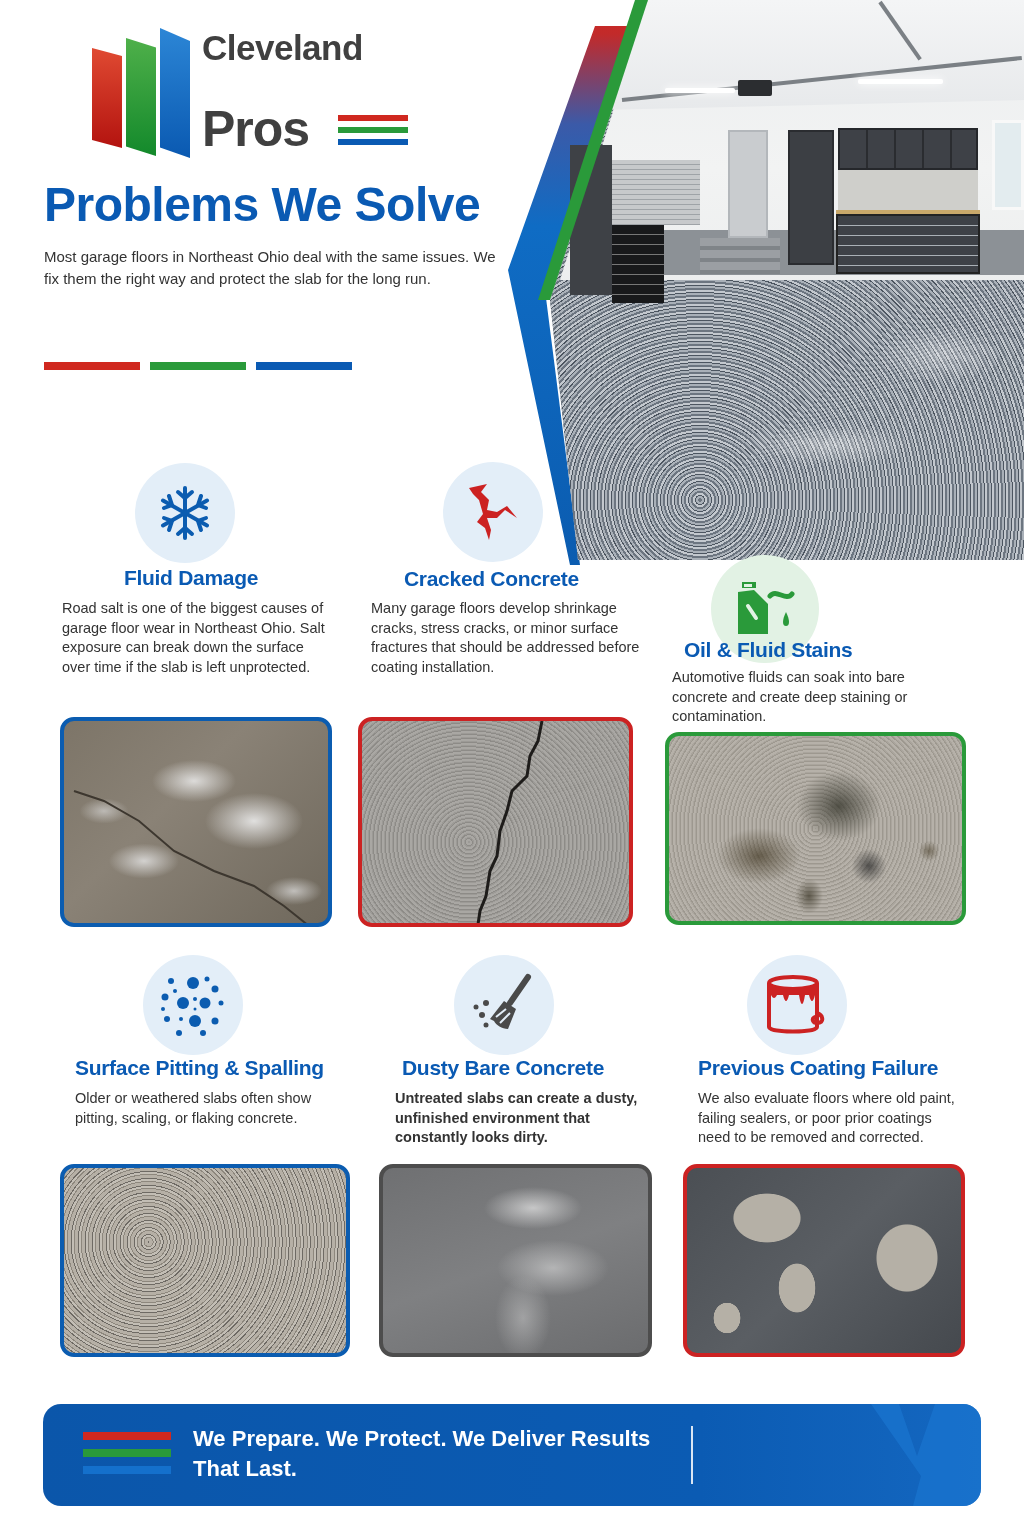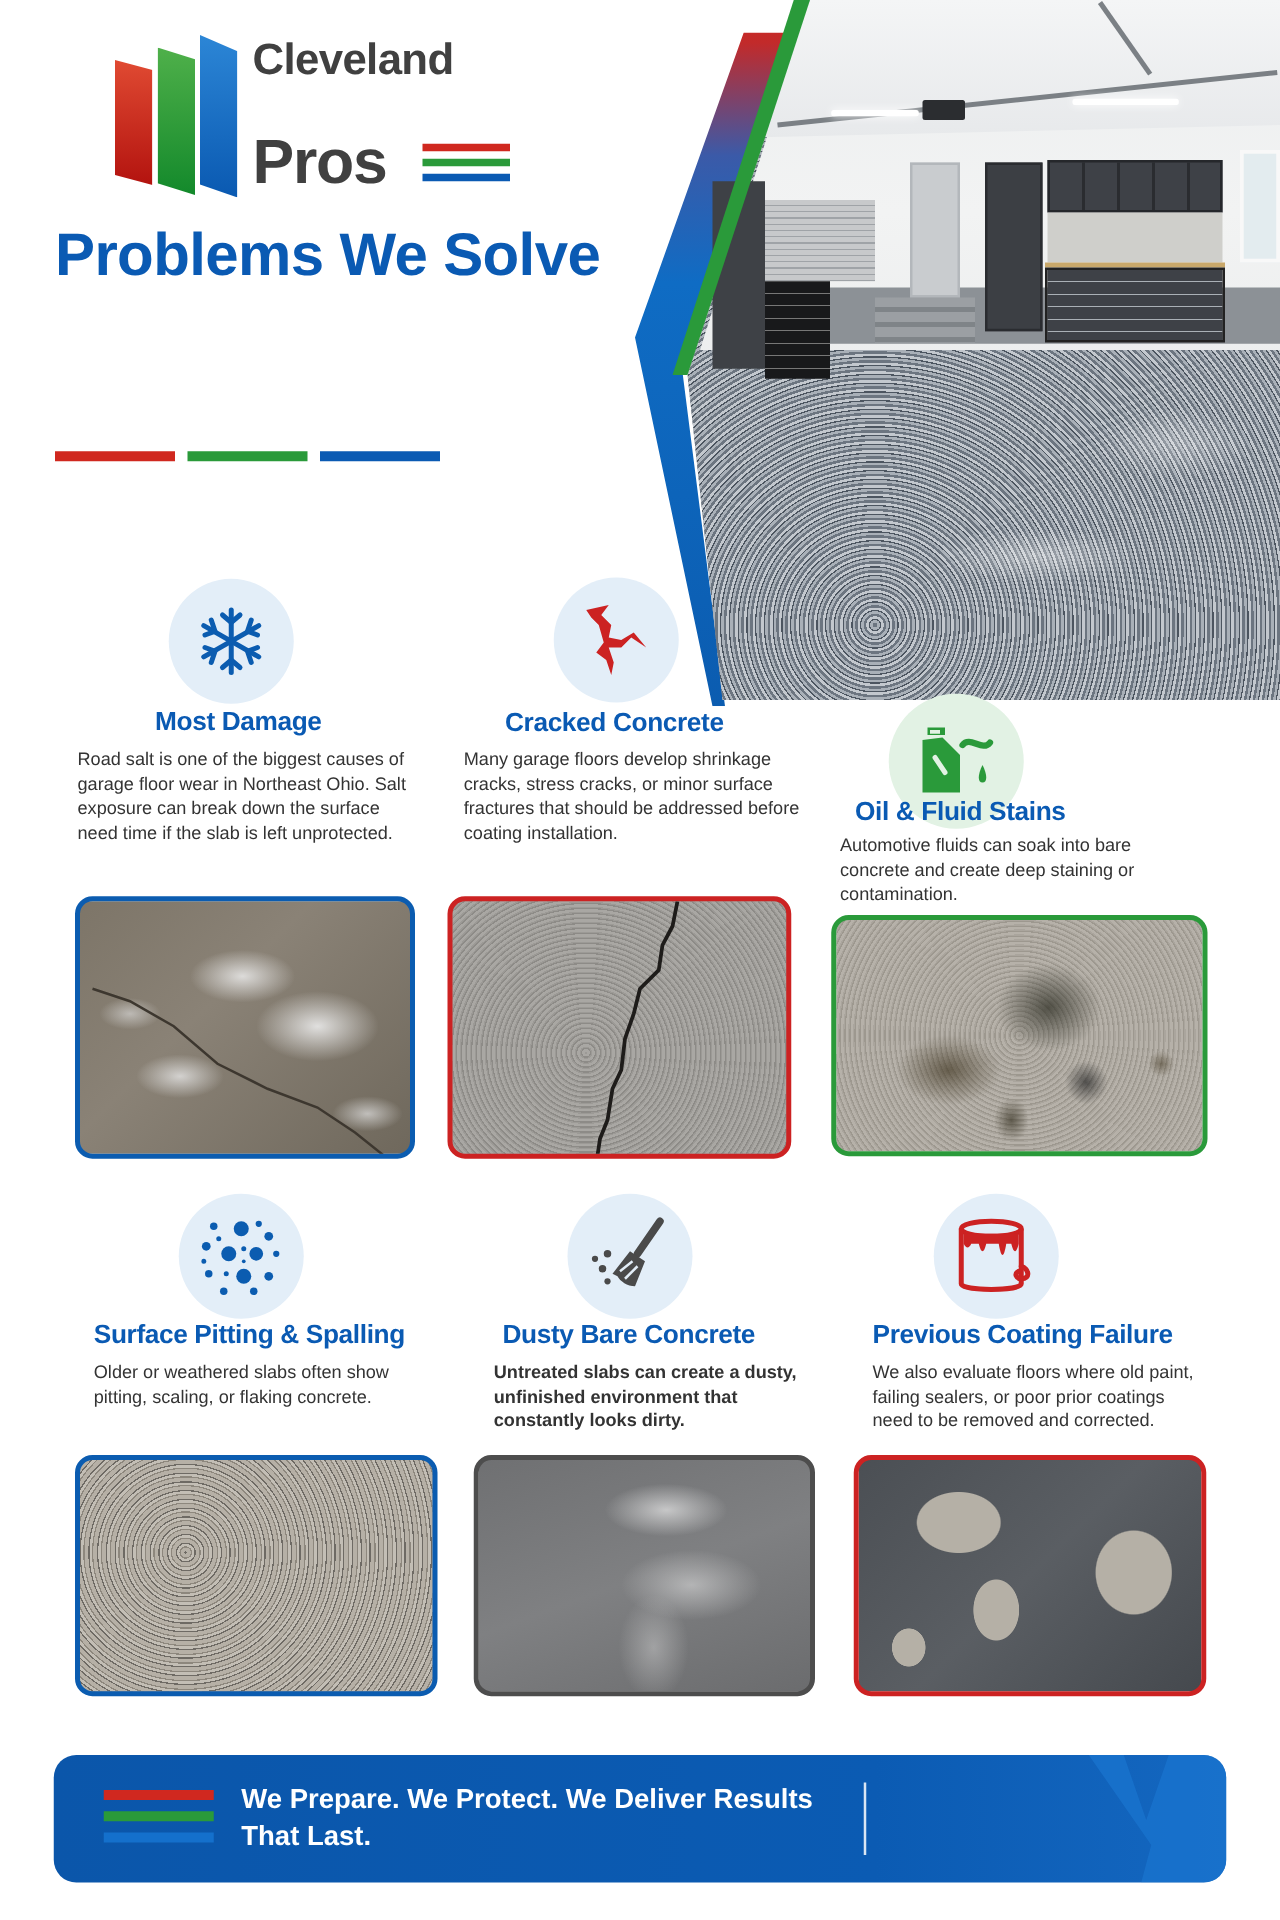--- a/index.html
+++ b/index.html
@@ -190,20 +190,21 @@
   <div class="logo-text-3">Pros</div>
   <div class="logo-stripes">
     <span style="background:#d0281f"></span>
     <span style="background:#2a9a3a"></span>
     <span style="background:#0a5ab3"></span>
   </div>
 </div>
 
 <div class="headline">
   <h2>Problems We Solve</h2>
+  <p>Most garage floors in Northeast Ohio deal with the same issues. We fix them the right way and protect the slab for the long run.</p>
 </div>
 <div class="headline-stripes">
   <span style="background:#d0281f"></span><span style="background:#2a9a3a"></span><span style="background:#0a5ab3"></span>
 </div>
 
 <div class="card">
   <div class="icon-circle" style="left:135px;top:463px;">
     <svg width="58" height="58" viewBox="0 0 58 58">
       <g stroke="#0b5cb0" stroke-width="4" stroke-linecap="round" fill="none">
         <line x1="29" y1="4" x2="29" y2="54"></line>
@@ -211,22 +212,22 @@
         <line x1="7" y1="41.5" x2="51" y2="16.5"></line>
         <polyline points="22,8 29,14 36,8"></polyline>
         <polyline points="22,50 29,44 36,50"></polyline>
         <polyline points="8,24 16,21 13,12"></polyline>
         <polyline points="50,34 42,37 45,46"></polyline>
         <polyline points="8,34 16,37 13,46"></polyline>
         <polyline points="50,24 42,21 45,12"></polyline>
       </g>
     </svg>
   </div>
-  <div class="card-title" style="left:124px;top:566px;">Most Damage</div>
-  <div class="card-desc" style="left:62px;top:599px;width:268px;">Road salt is one of the biggest causes of garage floor wear in Northeast Ohio. Salt exposure can break down the surface need time if the slab is left unprotected.</div>
+  <div class="card-title" style="left:124px;top:566px;">Fluid Damage</div>
+  <div class="card-desc" style="left:62px;top:599px;width:268px;">Road salt is one of the biggest causes of garage floor wear in Northeast Ohio. Salt exposure can break down the surface over time if the slab is left unprotected.</div>
   <div class="photo salt" style="left:60px;top:717px;width:272px;height:210px;">
     <svg class="crack-line" width="272" height="210" viewBox="0 0 272 210">
       <path d="M10 70 L40 80 L75 100 L110 130 L150 150 L190 165 L220 185 L245 205" stroke="#3d372f" stroke-width="2" fill="none"></path>
     </svg>
   </div>
 </div>
 
 <div class="card">
   <div class="icon-circle" style="left:443px;top:462px;">
     <svg width="60" height="60" viewBox="0 0 60 60">

